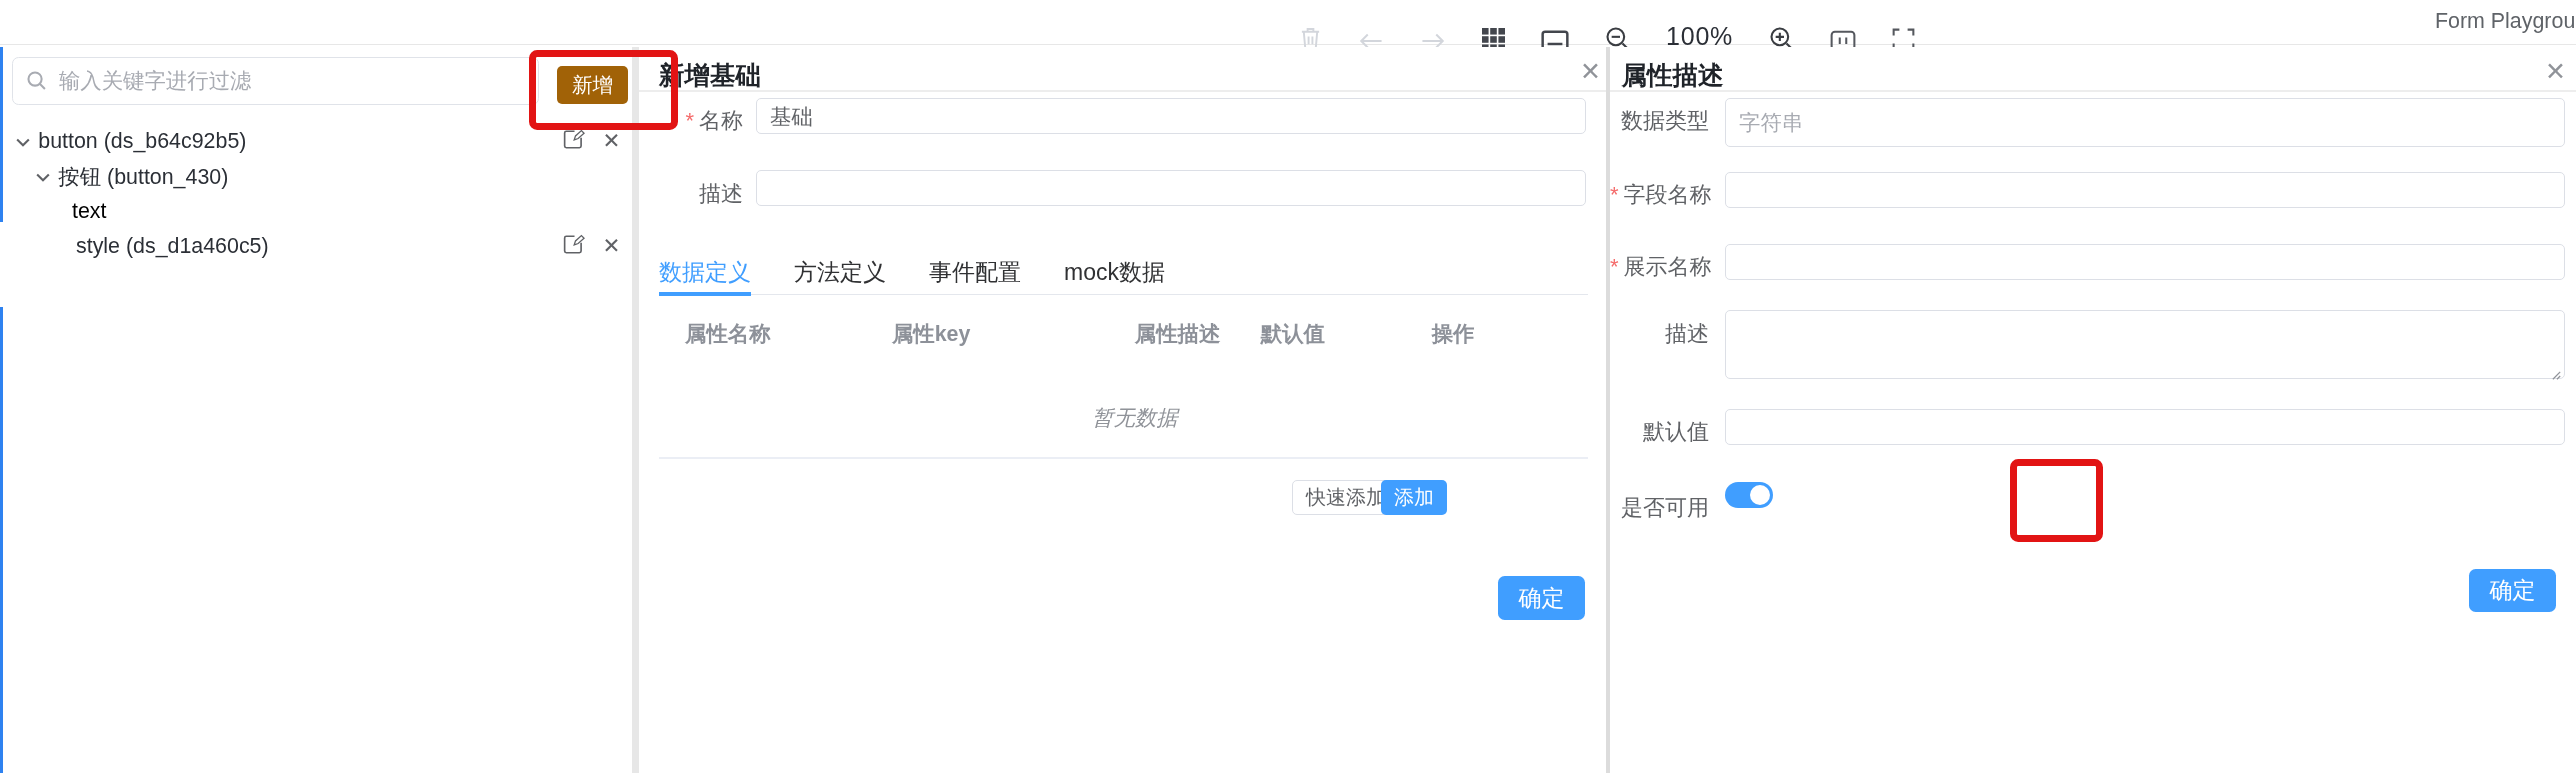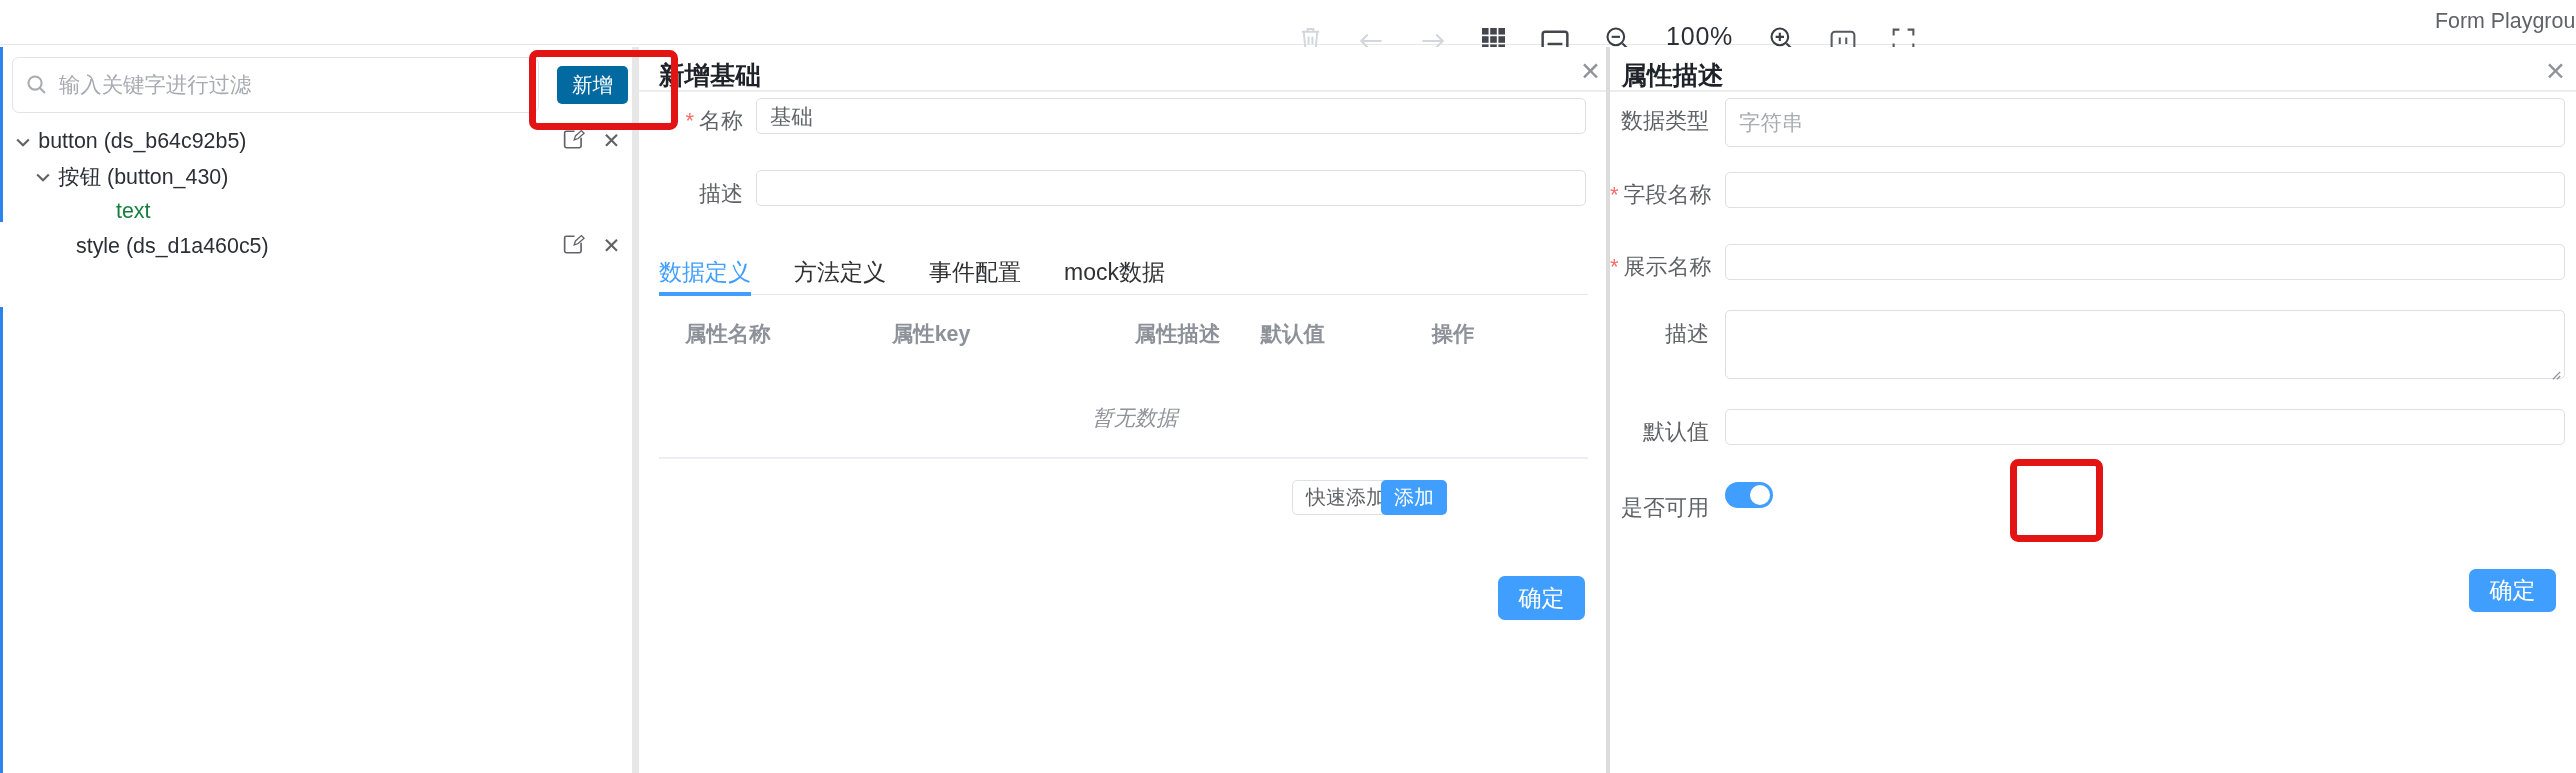--- a/index.html
+++ b/index.html
@@ -11,28 +11,28 @@
   #toolbar{position:absolute;left:1299px;top:0;height:44px;display:flex;align-items:flex-end;gap:36px;margin-top:7px;}
   .tbico{display:flex;align-items:center;justify-content:center;cursor:pointer;}
   .zoomtxt{font-size:25px;color:#2b2f36;letter-spacing:0.8px;}
   #playground-title{position:absolute;left:2435px;top:9px;font-size:21.4px;color:#5f6368;white-space:nowrap;}
 
   
   #left-panel{position:absolute;left:0;top:47px;width:632px;bottom:0;background:#fff;}
   .accent-strip{position:absolute;left:0;width:3.3px;background:#2e82f0;}
   #strip-top{top:0;height:175px;}
   #strip-bottom{top:260px;bottom:0;}
-  #search-box{position:absolute;left:11.5px;top:10px;width:527px;height:56px;border:1.6px solid #e0e3e9;border-radius:6.6px;box-sizing:border-box;display:flex;align-items:center;background:#fff;}
+  #search-box{position:absolute;left:11.5px;top:10px;width:527px;height:48px;border:1.6px solid #e0e3e9;border-radius:6.6px;box-sizing:border-box;display:flex;align-items:center;background:#fff;}
   #search-box input{border:0;outline:none;flex:1;font-size:21.4px;color:#606266;background:transparent;font-family:inherit;}
   #search-box input::placeholder{color:#a8abb2;}
-  #add-btn{position:absolute;left:557px;top:19px;height:38px;padding:0 15px;background:#0369a1;color:#fff;border:none;border-radius:5px;font-size:20.6px;cursor:pointer;font-family:inherit;}
+  #add-btn{position:absolute;left:557px;top:19px;height:38px;padding:0 15px;background:#a16207;color:#fff;border:none;border-radius:5px;font-size:20.6px;cursor:pointer;font-family:inherit;}
   .tree{position:absolute;left:0;top:77px;right:0;}
   .tree-row{position:relative;height:35px;display:flex;align-items:center;font-size:21.4px;color:#2b2f36;cursor:pointer;}
   .tree-row .lbl{white-space:nowrap;}
-  .tree-row.muted .lbl{color:#15803d;margin-left:44px;}
+  .tree-row.muted .lbl{color:#000000;}
   .caret{display:flex;width:25px;justify-content:center;margin-right:3.3px;}
   .row-actions{position:absolute;right:11.5px;top:0;height:35px;display:flex;align-items:center;gap:18px;color:#606266;}
   .row-actions .x{font-size:21.4px;line-height:1;cursor:pointer;}
 
   
   #divider-1{position:absolute;left:632px;top:47px;bottom:0;width:6.6px;background:#e7e7e7;}
   #divider-2{position:absolute;left:1605px;top:47px;bottom:0;width:5px;background:#dcdcdc;}
 
   
   .dlg-title{font-size:25.5px;font-weight:bold;color:#1f2329;white-space:nowrap;}

